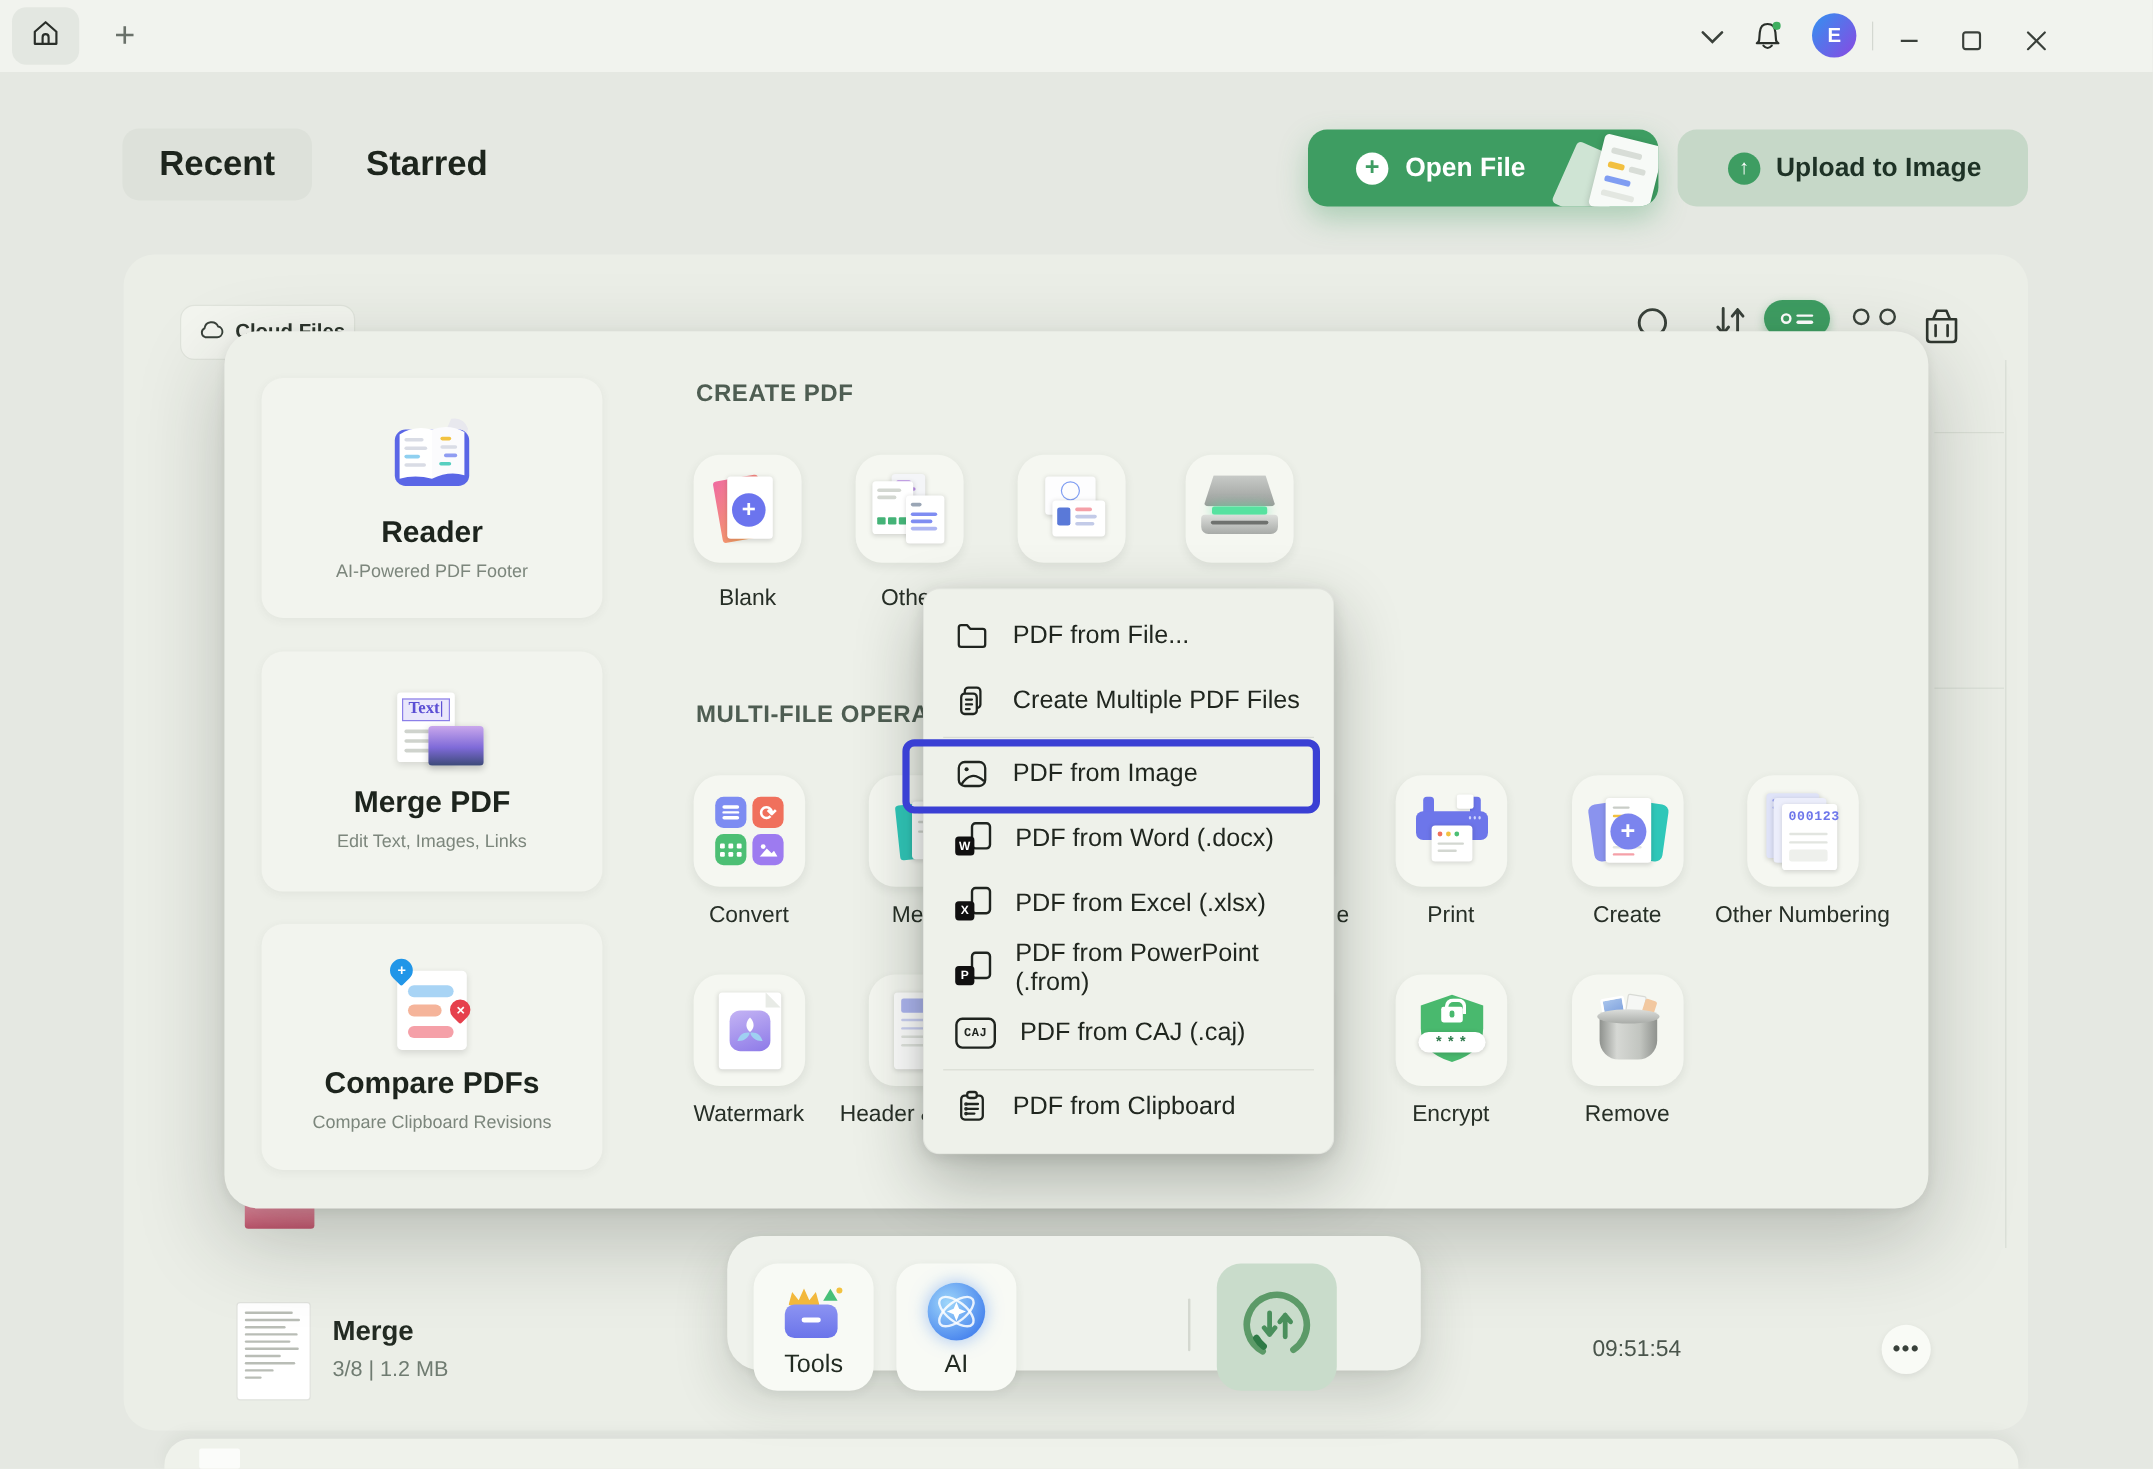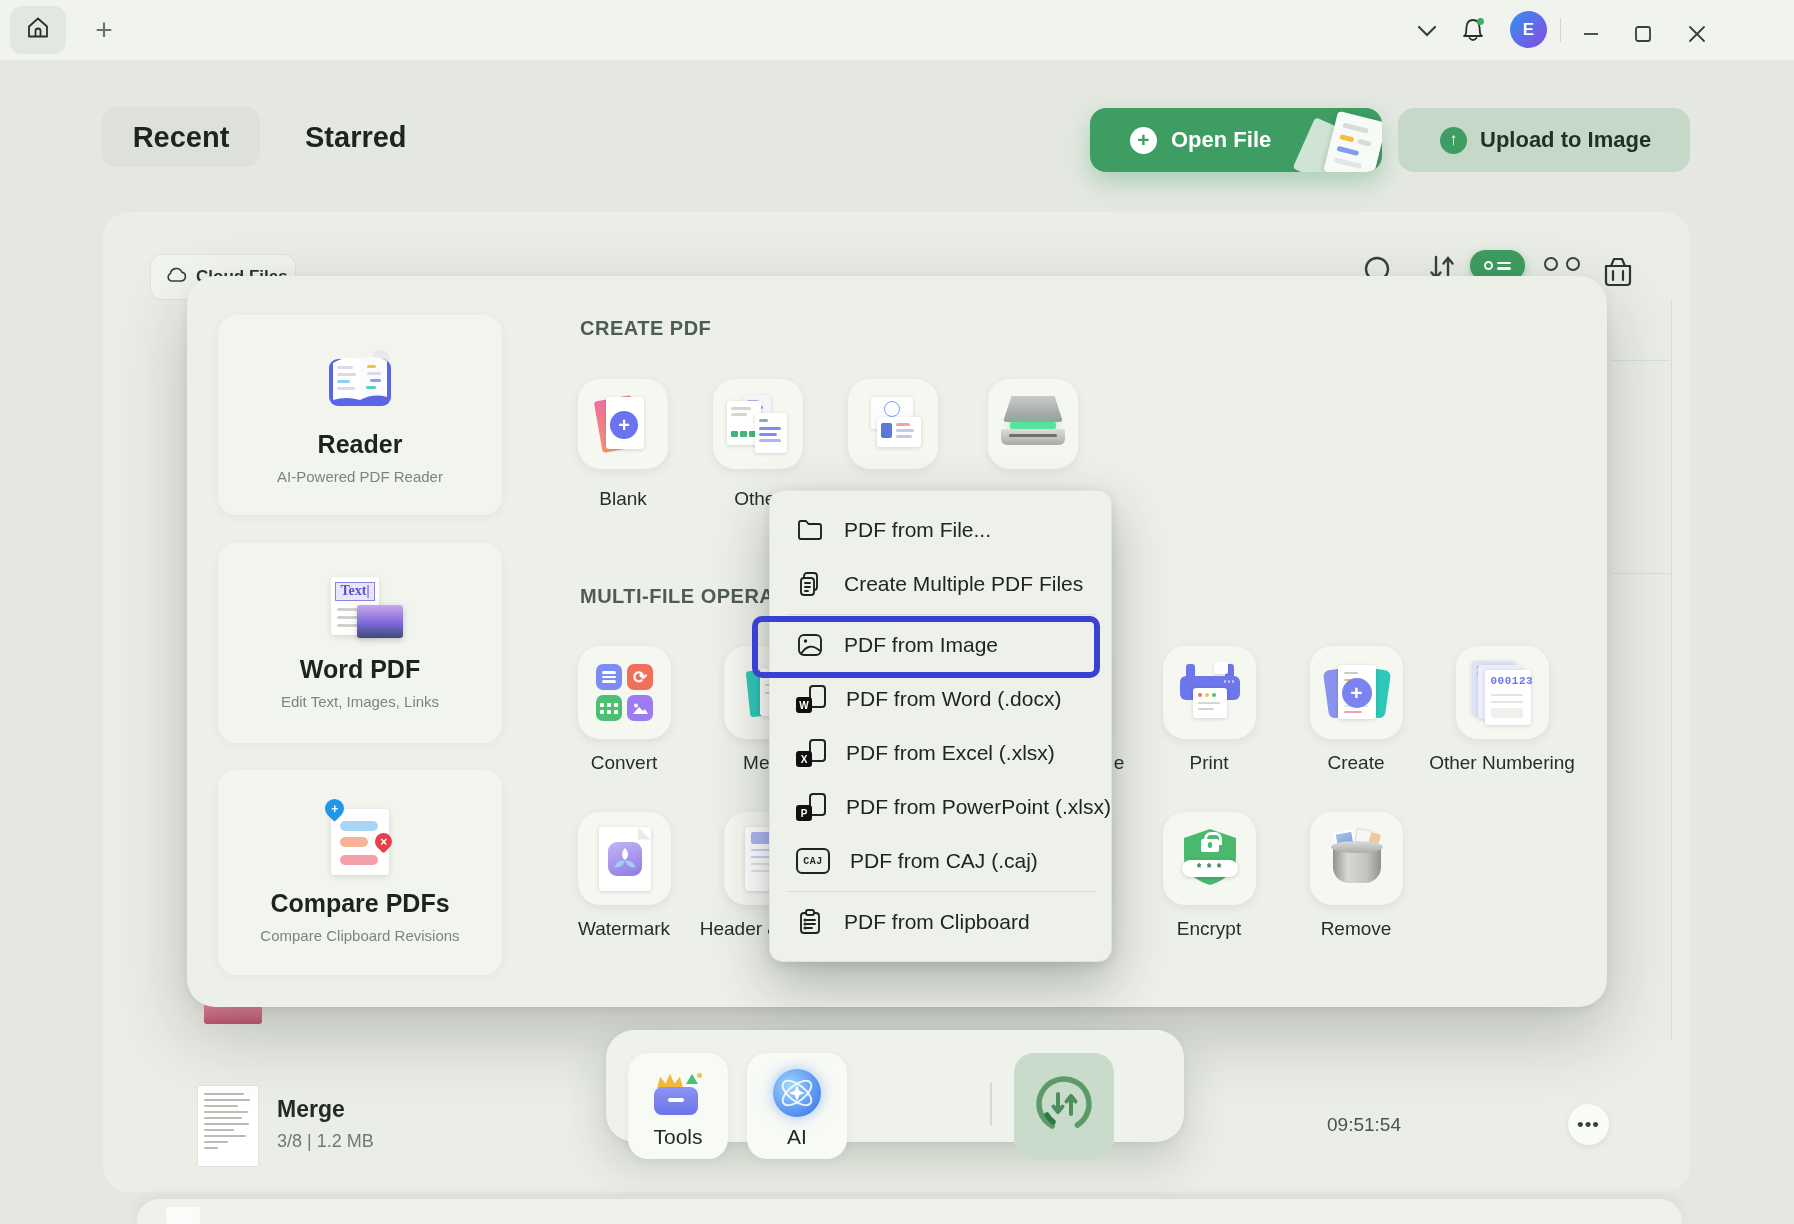--- a/index.html
+++ b/index.html
@@ -265,34 +265,34 @@
       <rect x="15" y="27" width="19" height="3" rx="1.5" fill="#d9dce5"></rect>
       <rect x="15" y="34" width="13" height="3" rx="1.5" fill="#8fd0f0"></rect>
       <rect x="15" y="41" width="18" height="3" rx="1.5" fill="#d9dce5"></rect>
       <rect x="45" y="19" width="9" height="3" rx="1.5" fill="#f2c240"></rect>
       <rect x="45" y="26" width="14" height="3" rx="1.5" fill="#dadde6"></rect>
       <rect x="48" y="33" width="11" height="3" rx="1.5" fill="#8f9cf2"></rect>
       <rect x="44" y="40" width="10" height="3" rx="1.5" fill="#57cfc0"></rect>
     </svg>
   </span>
   <div class="sc-title">Reader</div>
-  <div class="sc-sub">AI-Powered PDF Reader</div>
+  <div class="sc-sub">AI-Powered PDF Footer</div>
 </div>
 
 <div class="shortcut-card" style="top:543px;">
   <span class="edit-ico">
     <span class="edit-doc">
       <span class="edit-chip">Text|</span>
       <span class="edit-line" style="top:31px; width:30px;"></span>
       <span class="edit-line" style="top:39px; width:24px;"></span>
       <span class="edit-line" style="top:47px; width:28px;"></span>
     </span>
     <span class="edit-photo"></span>
   </span>
-  <div class="sc-title">Word PDF</div>
+  <div class="sc-title">Merge PDF</div>
   <div class="sc-sub">Edit Text, Images, Links</div>
 </div>
 
 <div class="shortcut-card" style="top:770px; height:205px;">
   <span class="cmp-ico">
     <span class="cmp-doc">
       <span class="cmp-bar" style="left:9px; top:12px; width:38px; background:#a8d4f5;"></span>
       <span class="cmp-bar" style="left:9px; top:28px; width:28px; background:#f5b49a;"></span>
       <span class="cmp-bar" style="left:9px; top:46px; width:38px; background:#f5a0a8;"></span>
     </span>
@@ -557,21 +557,21 @@
         <span class="badge-page"></span>
         <span class="badge-sq">X</span>
       </span>
     <span>PDF from Excel (.xlsx)</span>
   </div>
   <div class="menu-item">
     <span class="badge-ico">
         <span class="badge-page"></span>
         <span class="badge-sq">P</span>
       </span>
-    <span>PDF from PowerPoint (.xlsx)</span>
+    <span>PDF from PowerPoint (.from)</span>
   </div>
   <div class="menu-item">
     <span class="caj-box">CAJ</span>
     <span>PDF from CAJ (.caj)</span>
   </div>
   <div class="menu-sep"></div>
   <div class="menu-item">
     <svg class="mi-svg" viewBox="0 0 28 28" fill="none" stroke="#1f241f" stroke-width="1.9" stroke-linejoin="round">
         <rect x="5" y="5" width="18" height="20" rx="3"></rect>
         <rect x="10" y="2" width="8" height="5" rx="2" fill="#eef1ea"></rect>

